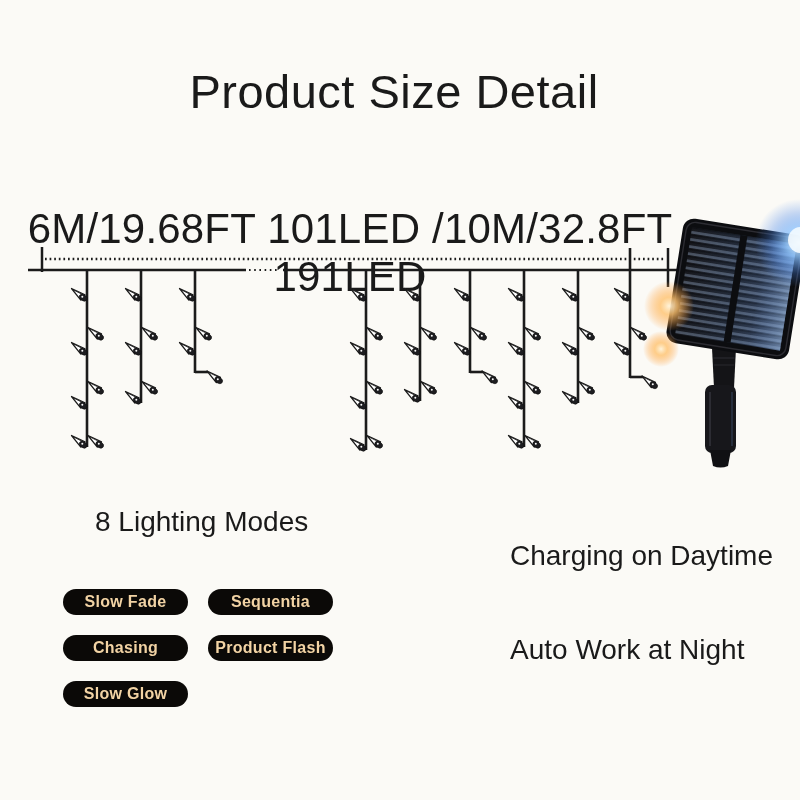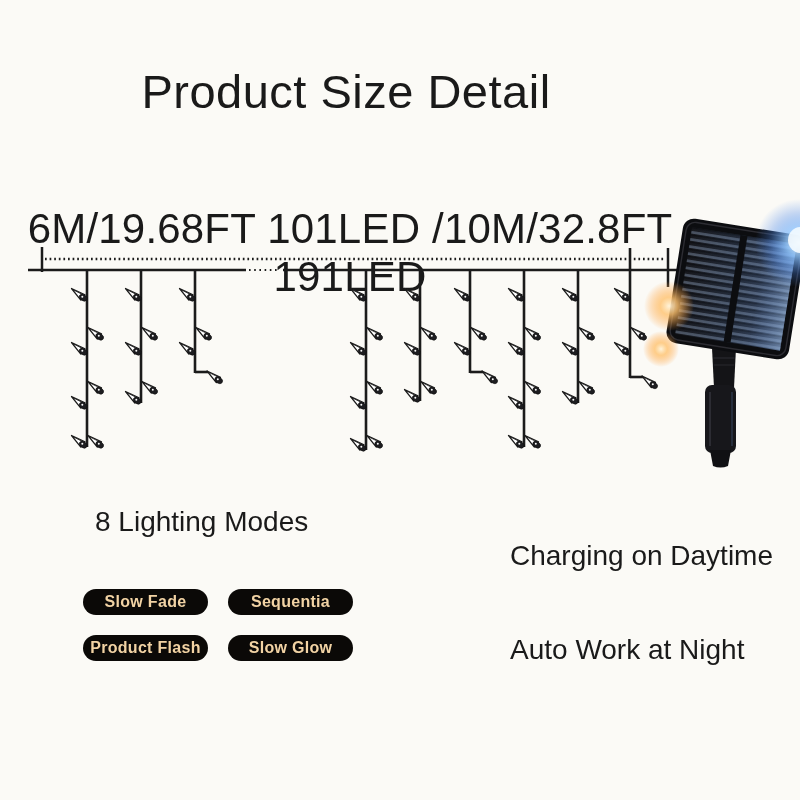--- a/index.html
+++ b/index.html
@@ -4,32 +4,32 @@
 <style>
   html,body{margin:0;padding:0;}
   body{
     width:800px;height:800px;position:relative;overflow:hidden;
     background:var(--bg,#fbfaf6);
     font-family:"Liberation Sans", sans-serif;
     color:var(--ink,#1a1a1a);
   }
   .title{
     position:absolute;top:66px;left:0;width:692px;text-align:center;
-    font-size:47px;font-weight:400;letter-spacing:0.5px;line-height:1.1;
+    font-size:47px;font-weight:400;letter-spacing:0.5px;line-height:1.1;padding-left:48px;
   }
   .size-label{
     position:absolute;top:205px;left:0;width:700px;text-align:center;
     font-size:42px;font-weight:400;letter-spacing:0.2px;line-height:1.15;
   }
   .diagram{position:absolute;top:0;left:0;width:800px;height:800px;}
   .modes-heading{
     position:absolute;left:95px;top:506px;font-size:28px;line-height:1.15;
   }
   .modes-grid{
-    position:absolute;left:83px;top:589px;
+    position:absolute;left:63px;top:589px;
     display:grid;grid-template-columns:125px 125px;column-gap:32px;row-gap:14px;gap:20px;
   }
   .mode-pill{
     height:26px;border:none;border-radius:14px;
     background:var(--pill-bg,#0b0907);color:var(--pill-text,#f2d3a4);
     font-family:"Liberation Sans", sans-serif;
     font-size:16px;font-weight:700;letter-spacing:0.3px;
     display:flex;align-items:center;justify-content:center;
     padding:0 6px;white-space:nowrap;
   }
@@ -408,18 +408,19 @@
     <circle cx="801" cy="240" r="13" fill="#f4fbff" opacity="0.9"></circle>
     <circle cx="669" cy="306" r="25" fill="url(#orangeG)"></circle>
     <circle cx="661" cy="349" r="18" fill="url(#orangeG)"></circle>
   </g>
 </svg>
 
 <div class="modes-heading">8 Lighting Modes</div>
 <div class="modes-grid" id="modes-grid">
     <button class="mode-pill">Slow Fade</button>
     <button class="mode-pill">Sequentia</button>
+    <button class="mode-pill">Chasing</button>
     <button class="mode-pill">Product Flash</button>
     <button class="mode-pill">Slow Glow</button>
   </div>
 
 <div class="feature feature-daytime">Charging on Daytime</div>
 <div class="feature feature-night">Auto Work at Night</div>
 
 </body></html>

